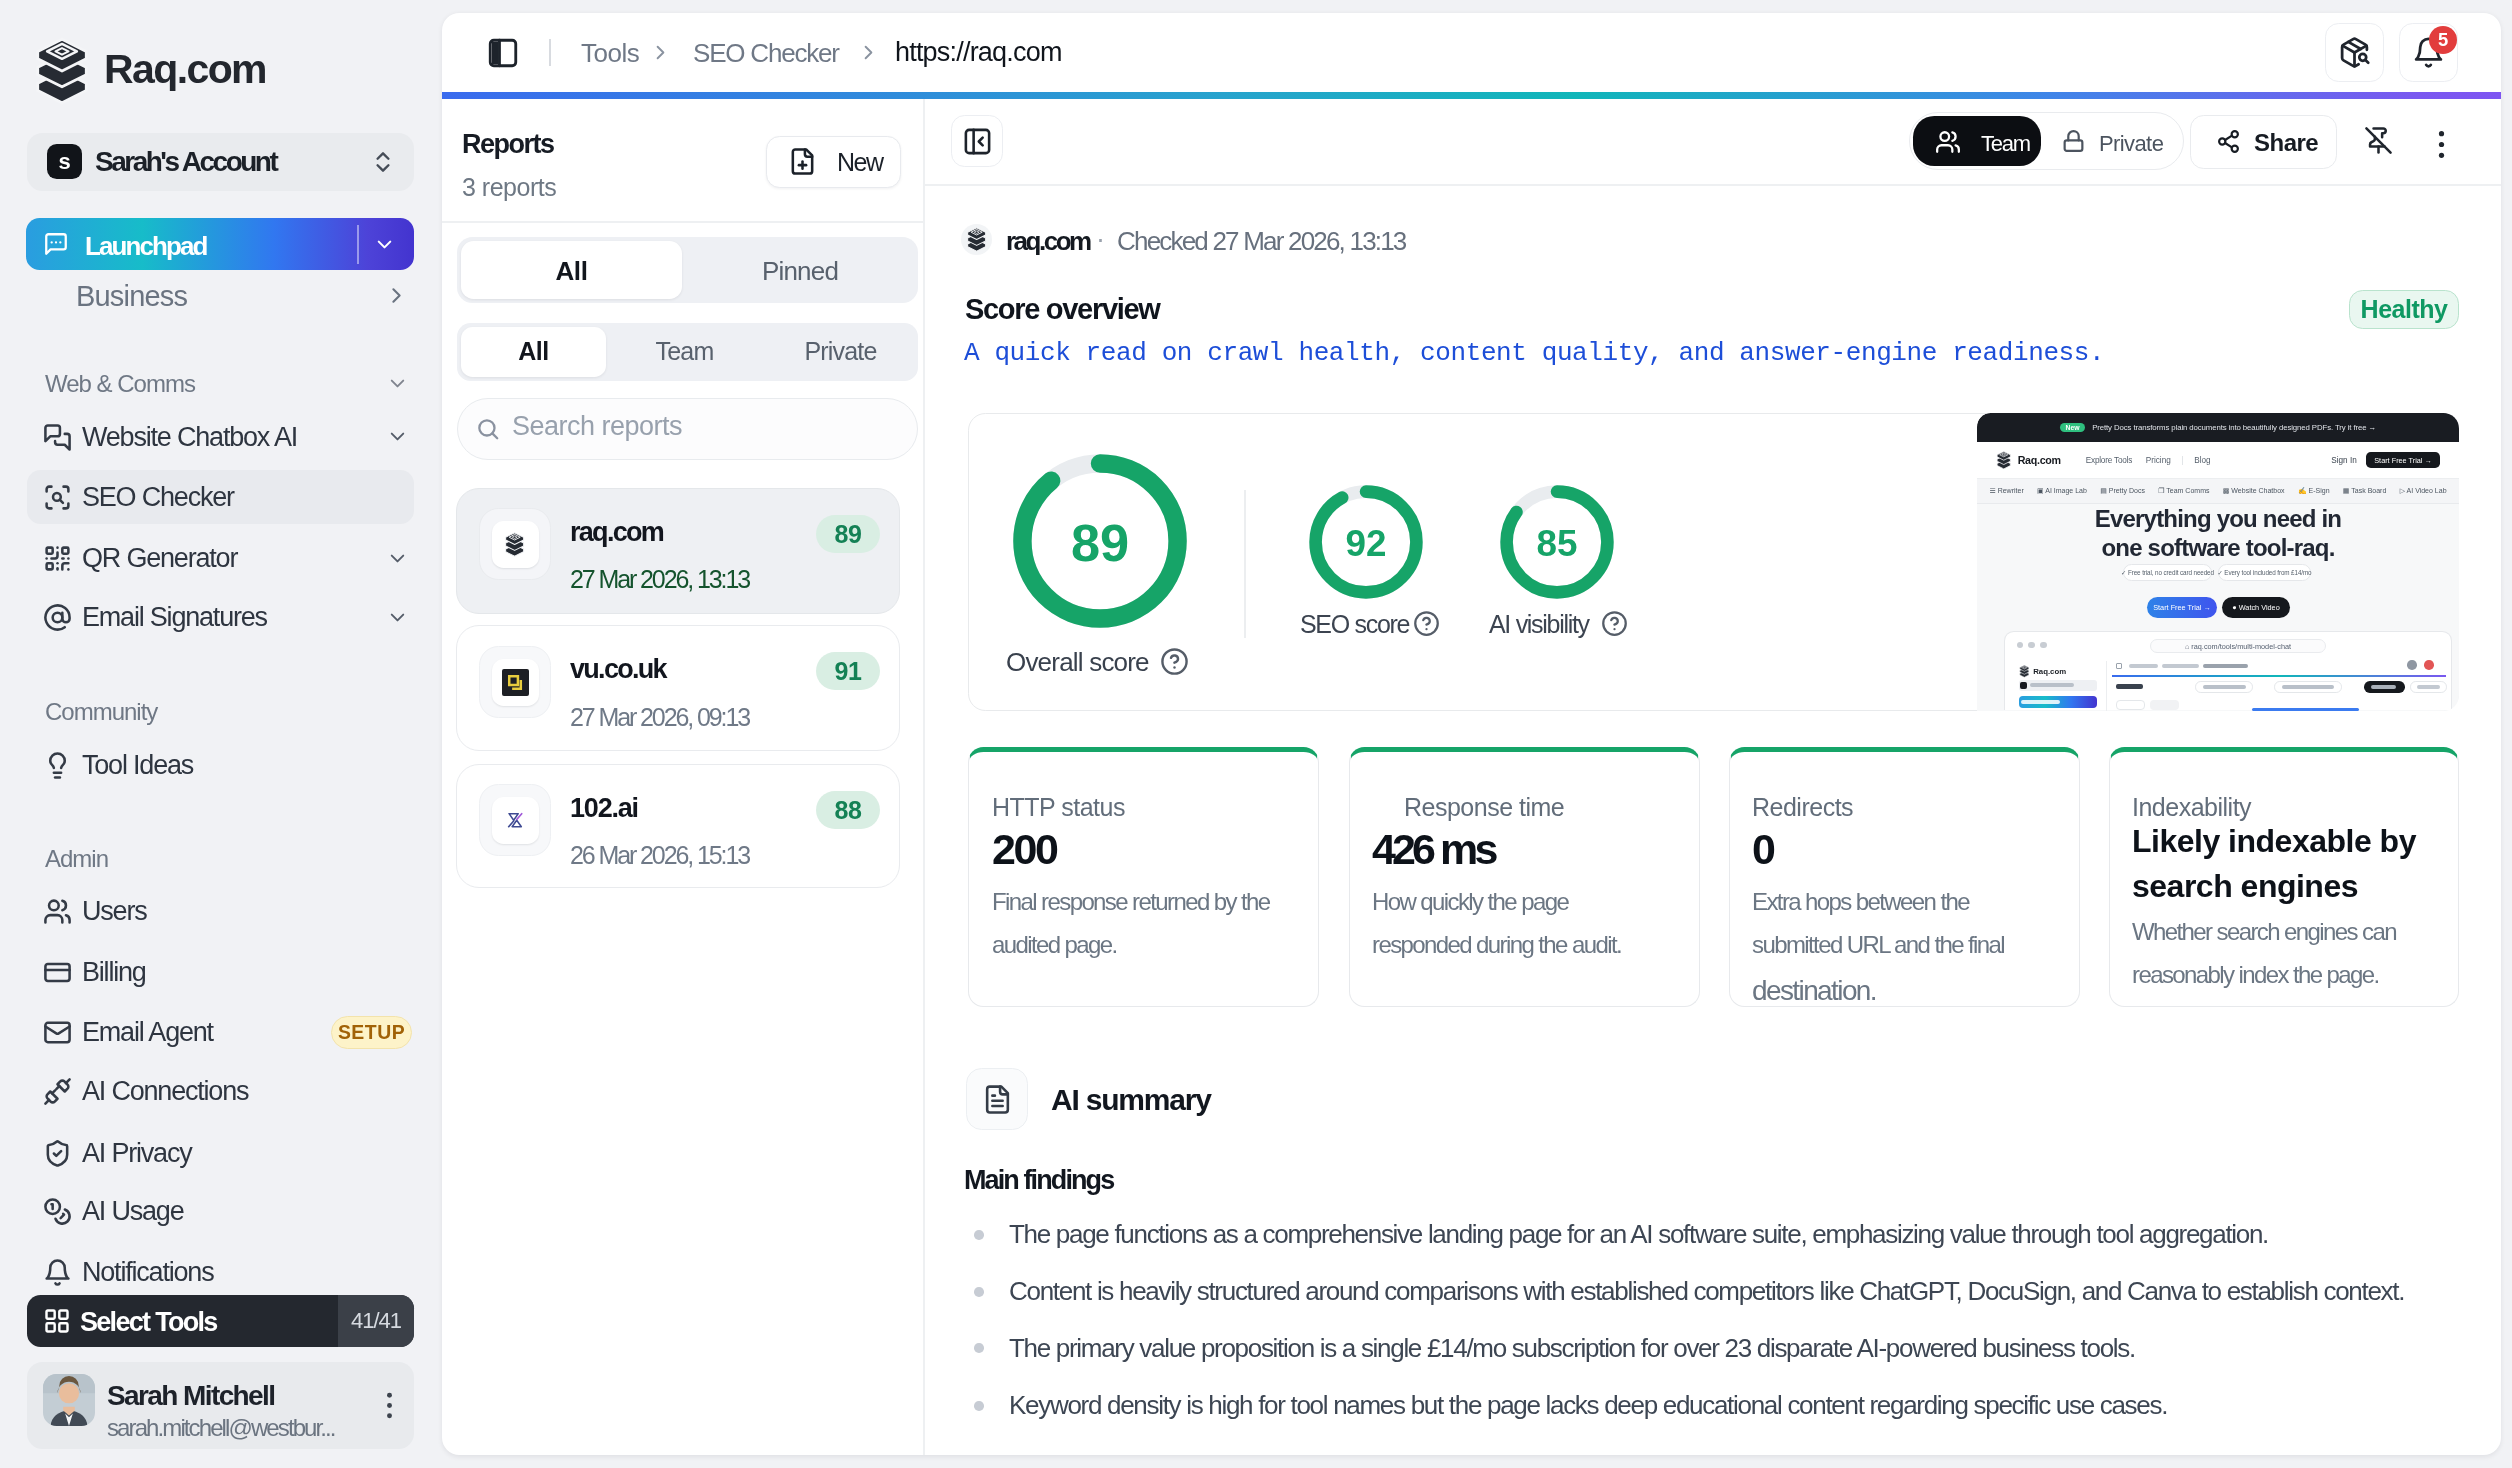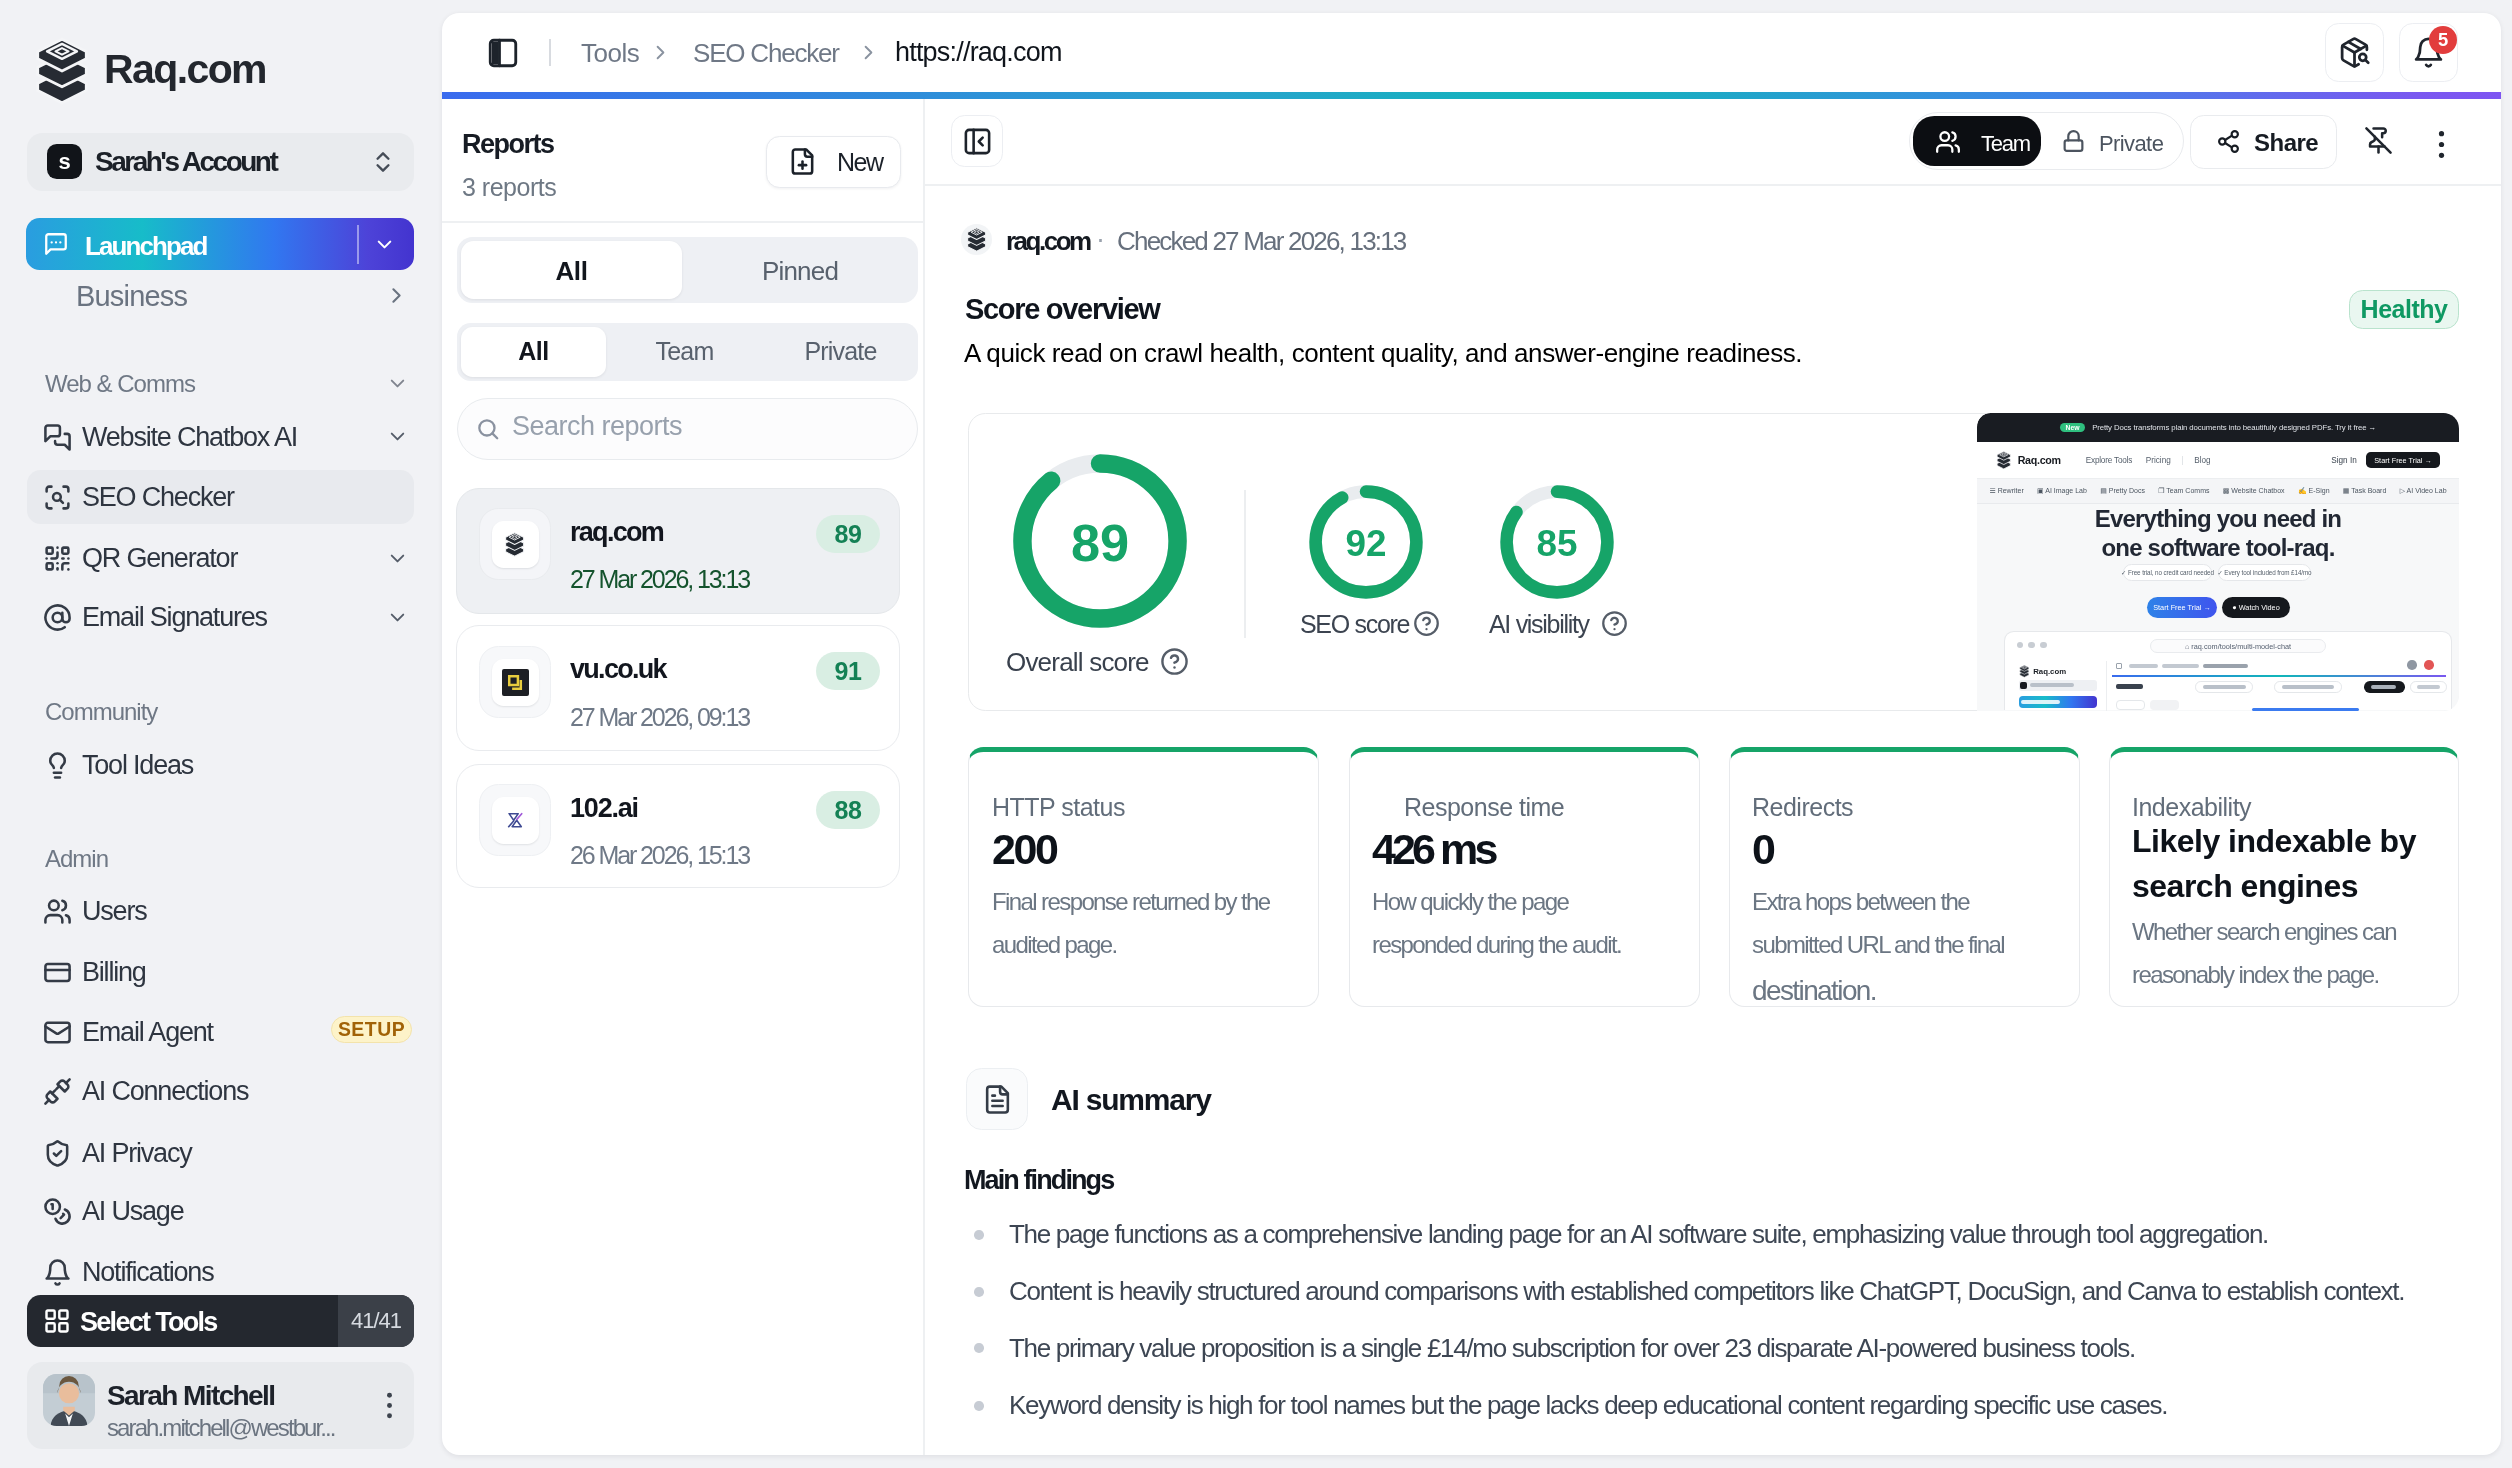--- a/index.html
+++ b/index.html
@@ -110,21 +110,21 @@
 <svg class="ic abs" width="29" height="29" viewBox="0 0 24 24" style="left:43px;top:958px;color:#343b46;stroke-width:2.1">
     <rect x="2" y="5" width="20" height="14" rx="2"></rect>
     <line x1="2" y1="10" x2="22" y2="10"></line>
   </svg>
 <div class="abs" style="left:82px;top:957px;font-size:27px;color:#2e3540;letter-spacing:-1.2px;white-space:nowrap;">Billing</div>
 <svg class="ic abs" width="29" height="29" viewBox="0 0 24 24" style="left:43px;top:1018px;color:#343b46;stroke-width:2.1">
     <rect x="2" y="4" width="20" height="16" rx="2"></rect>
     <path d="m22 7-8.97 5.7a1.94 1.94 0 0 1-2.06 0L2 7"></path>
   </svg>
 <div class="abs" style="left:82px;top:1017px;font-size:27px;color:#2e3540;letter-spacing:-1.2px;white-space:nowrap;">Email Agent</div>
-<div class="abs flex" style="left:331px;top:1016px;width:81px;height:27px;border-radius:16.5px;background:#fdf3c9;border:1.9px solid #f3e3ab;justify-content:center;font-size:19.4px;font-weight:bold;color:#a16207;letter-spacing:0.5px">SETUP</div>
+<div class="abs flex" style="left:331px;top:1016px;width:81px;height:33px;border-radius:16.5px;background:#fdf3c9;border:1.9px solid #f3e3ab;justify-content:center;font-size:19.4px;font-weight:bold;color:#a16207;letter-spacing:0.5px">SETUP</div>
 <svg class="ic abs" width="29" height="29" viewBox="0 0 24 24" style="left:43px;top:1077px;color:#343b46;stroke-width:2.1">
     <path d="m19 5 3-3"></path>
     <path d="m2 22 3-3"></path>
     <path d="M6.3 20.3a2.4 2.4 0 0 0 3.4 0L12 18l-6-6-2.3 2.3a2.4 2.4 0 0 0 0 3.4Z"></path>
     <path d="M7.5 13.5 10 11"></path>
     <path d="M13.5 7.5 11 10"></path>
     <path d="m12 6 6 6 2.3-2.3a2.4 2.4 0 0 0 0-3.4l-2.6-2.6a2.4 2.4 0 0 0-3.4 0Z"></path>
   </svg>
 <div class="abs" style="left:82px;top:1076px;font-size:27px;color:#2e3540;letter-spacing:-1.2px;white-space:nowrap;">AI Connections</div>
 <svg class="ic abs" width="29" height="29" viewBox="0 0 24 24" style="left:43px;top:1139px;color:#343b46;stroke-width:2.1">
@@ -327,21 +327,21 @@
 </g>
 <path d="M30 7 L46 15 L30 23 L14 15 Z" fill="none" stroke="#f4f5f7" stroke-width="2.6" stroke-linejoin="round"></path>
 <path d="M30 11.5 L37 15 L30 18.5 L23 15 Z" fill="none" stroke="#f4f5f7" stroke-width="2.2" stroke-linejoin="round"></path>
     </svg>
   </div>
 <div class="abs" style="left:1006px;top:226px;font-size:26px;color:#141920;letter-spacing:-2.5px;white-space:nowrap;font-weight:bold;">raq.com</div>
 <div class="abs" style="left:1096px;top:224px;font-size:27px;color:#9aa2ad;letter-spacing:0px;white-space:nowrap;">·</div>
 <div class="abs" style="left:1117px;top:226px;font-size:26px;color:#67707d;letter-spacing:-1.8px;white-space:nowrap;">Checked 27 Mar 2026, 13:13</div>
 <div class="abs" style="left:965px;top:293px;font-size:29px;color:#10151d;letter-spacing:-1.3px;white-space:nowrap;font-weight:bold;">Score overview</div>
 <div class="abs flex" style="left:2349px;top:290px;width:110px;height:39px;border-radius:13.6px;background:#e9f7f0;border:1.9px solid #b9e3cd;justify-content:center;font-size:25px;font-weight:bold;color:#0f9963;letter-spacing:-0.5px">Healthy</div>
-<div class="abs" style="left:964px;top:338px;font-size:26px;color:#000000;letter-spacing:-0.4px;white-space:nowrap;">A quick read on crawl health, content quality, and answer-engine readiness.</div>
+<div class="abs" style="left:964px;top:338px;font-size:26px;color:#1d4ed8;letter-spacing:-0.4px;white-space:nowrap;font-family:Liberation Mono, monospace;">A quick read on crawl health, content quality, and answer-engine readiness.</div>
 <div class="abs" style="left:968px;top:413px;width:1491px;height:298px;border-radius:17.4px;border:1.9px solid #e8eaec"></div>
 <svg class="abs" width="192" height="192" style="left:1004px;top:445px" viewBox="0 0 198 198">
     <circle cx="99" cy="99" r="80" fill="none" stroke="#e9ecef" stroke-width="19"></circle>
     <circle cx="99" cy="99" r="80" fill="none" stroke="#16a468" stroke-width="19" stroke-linecap="round" stroke-dasharray="447.4 502.7" transform="rotate(-90 99 99)"></circle>
     <text x="99" y="101" text-anchor="middle" dominant-baseline="central" font-family="Liberation Sans,sans-serif" font-weight="bold" font-size="54" fill="#16a468">89</text>
   </svg>
 <svg class="abs" width="126" height="126" style="left:1303px;top:479px" viewBox="0 0 130 130">
     <circle cx="65" cy="65" r="52" fill="none" stroke="#e9ecef" stroke-width="13"></circle>
     <circle cx="65" cy="65" r="52" fill="none" stroke="#16a468" stroke-width="13" stroke-linecap="round" stroke-dasharray="300.6 326.7" transform="rotate(-90 65 65)"></circle>
     <text x="65" y="67" text-anchor="middle" dominant-baseline="central" font-family="Liberation Sans,sans-serif" font-weight="bold" font-size="38" fill="#16a468">92</text>

